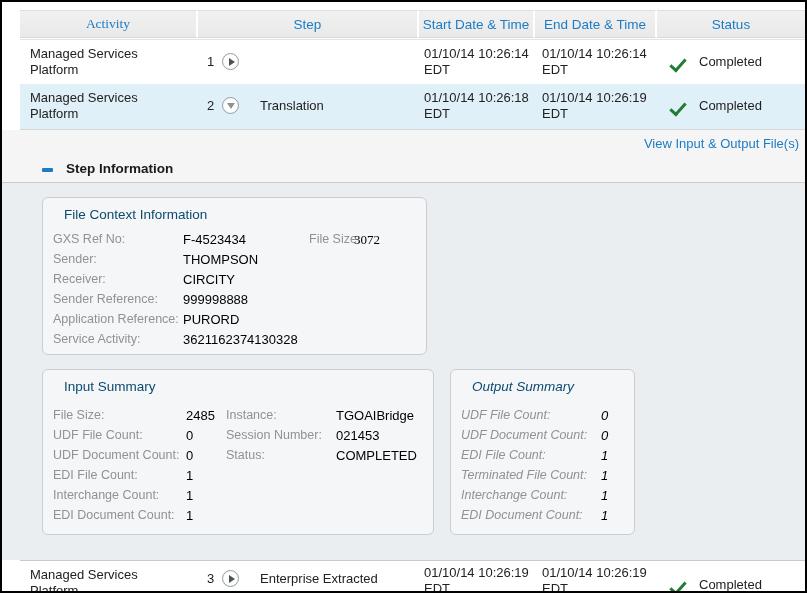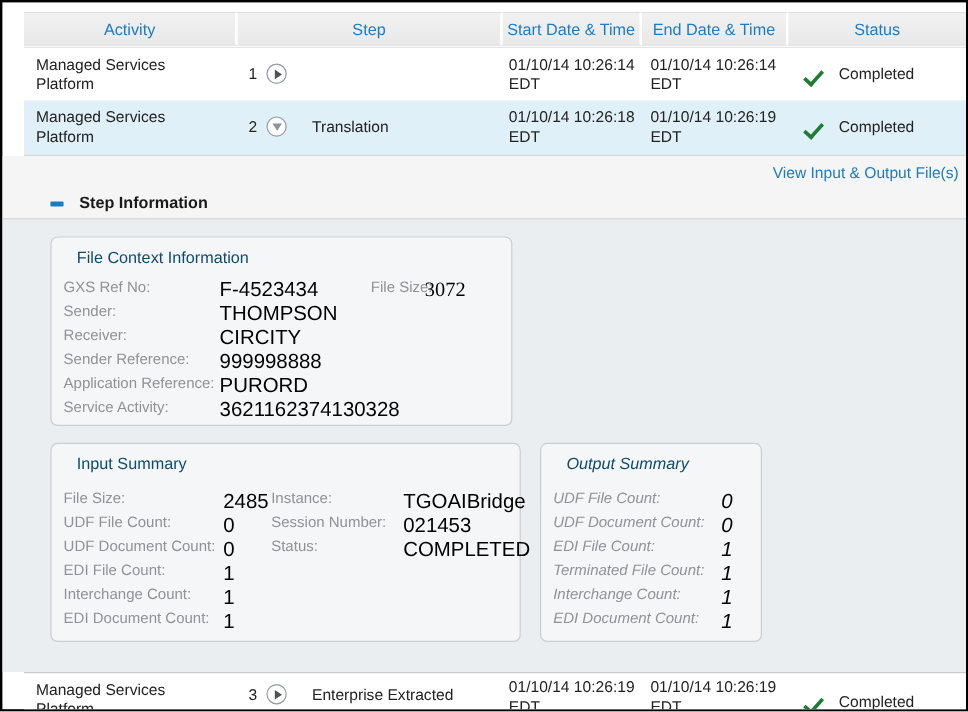--- a/index.html
+++ b/index.html
@@ -5,21 +5,21 @@
   html,body{margin:0;padding:0;background:#fff;}
   .screen{position:relative;width:807px;height:593px;box-sizing:border-box;
     border:2px solid #000;background:#fff;overflow:hidden;
     font-family:"Liberation Sans",sans-serif;color:#1a1a1a;}
   
   .thead{position:absolute;left:18px;top:8px;width:785px;height:28px;display:flex;}
   .th{background:linear-gradient(#f1f1f1,#e9e9e9);color:#1b7cc4;font-size:13.5px;
     display:flex;align-items:center;justify-content:center;border-right:2px solid #fff;
     box-sizing:border-box;border-top:1px solid #dedede;border-bottom:1px solid #d9d9d9;}
   .th:last-child{border-right:none;}
-  .w-activity{width:178px;} .w-step{width:221px;} .w-start{width:116px;}
+  .w-activity{width:178px;font-family:Liberation Serif, serif;} .w-step{width:221px;} .w-start{width:116px;}
   .w-end{width:122px;} .w-status{flex:1;}
   .row{position:absolute;left:18px;width:785px;background:#fff;border-bottom:1px solid #d6d6d6;}
   .row1{top:37px;height:44px;border-top:1px solid #e3e3e3;}
   .row2{top:82px;height:45px;background:#e0f0f8;}
   .row3{top:558px;height:40px;border-top:1px solid #c9c9c9;border-bottom:none;}
   .cell{position:absolute;font-size:13px;line-height:16px;color:#222;}
   .c-activity{left:10px;top:6px;width:132px;}
   .c-stepno{left:187px;top:14px;}
   .c-stepicon{left:202px;top:13px;}
   .c-stepname{left:240px;top:14px;}
@@ -53,21 +53,21 @@
   
   .grayarea{position:absolute;left:0;top:181px;width:807px;height:377px;background:#ebeef1;}
   .panel{position:absolute;background:#f4f6f8;border:1px solid #c9ced3;border-radius:6px;
     box-sizing:border-box;}
   .p-filectx{left:40px;top:14px;width:385px;height:158px;}
   .p-input{left:40px;top:186px;width:392px;height:166px;}
   .p-output{left:448px;top:186px;width:185px;height:166px;font-style:italic;}
   .panel-title{position:absolute;left:21px;top:9px;font-size:13.5px;color:#0c4a6e;}
   .fline{position:absolute;height:20px;font-size:12.5px;}
   .flabel{position:absolute;left:10px;color:#8f9296;}
-  .fvalue{position:absolute;color:#000;font-size:17px;}
+  .fvalue{position:absolute;color:#000;font-size:13px;}
   .p-filectx .fvalue.v1{left:140px;} .p-filectx .flabel.l2{left:266px;} .p-filectx .fvalue.v2{left:311px;font-family:Liberation Serif, serif;}
   .p-input .fvalue.v1{left:143px;} .p-input .flabel.l2{left:183px;} .p-input .fvalue.v2{left:293px;}
   .p-output .fvalue.v1{left:150px;}
 </style>
 </head>
 <body>
 
 <div class="screen">
 
   <div class="thead">

